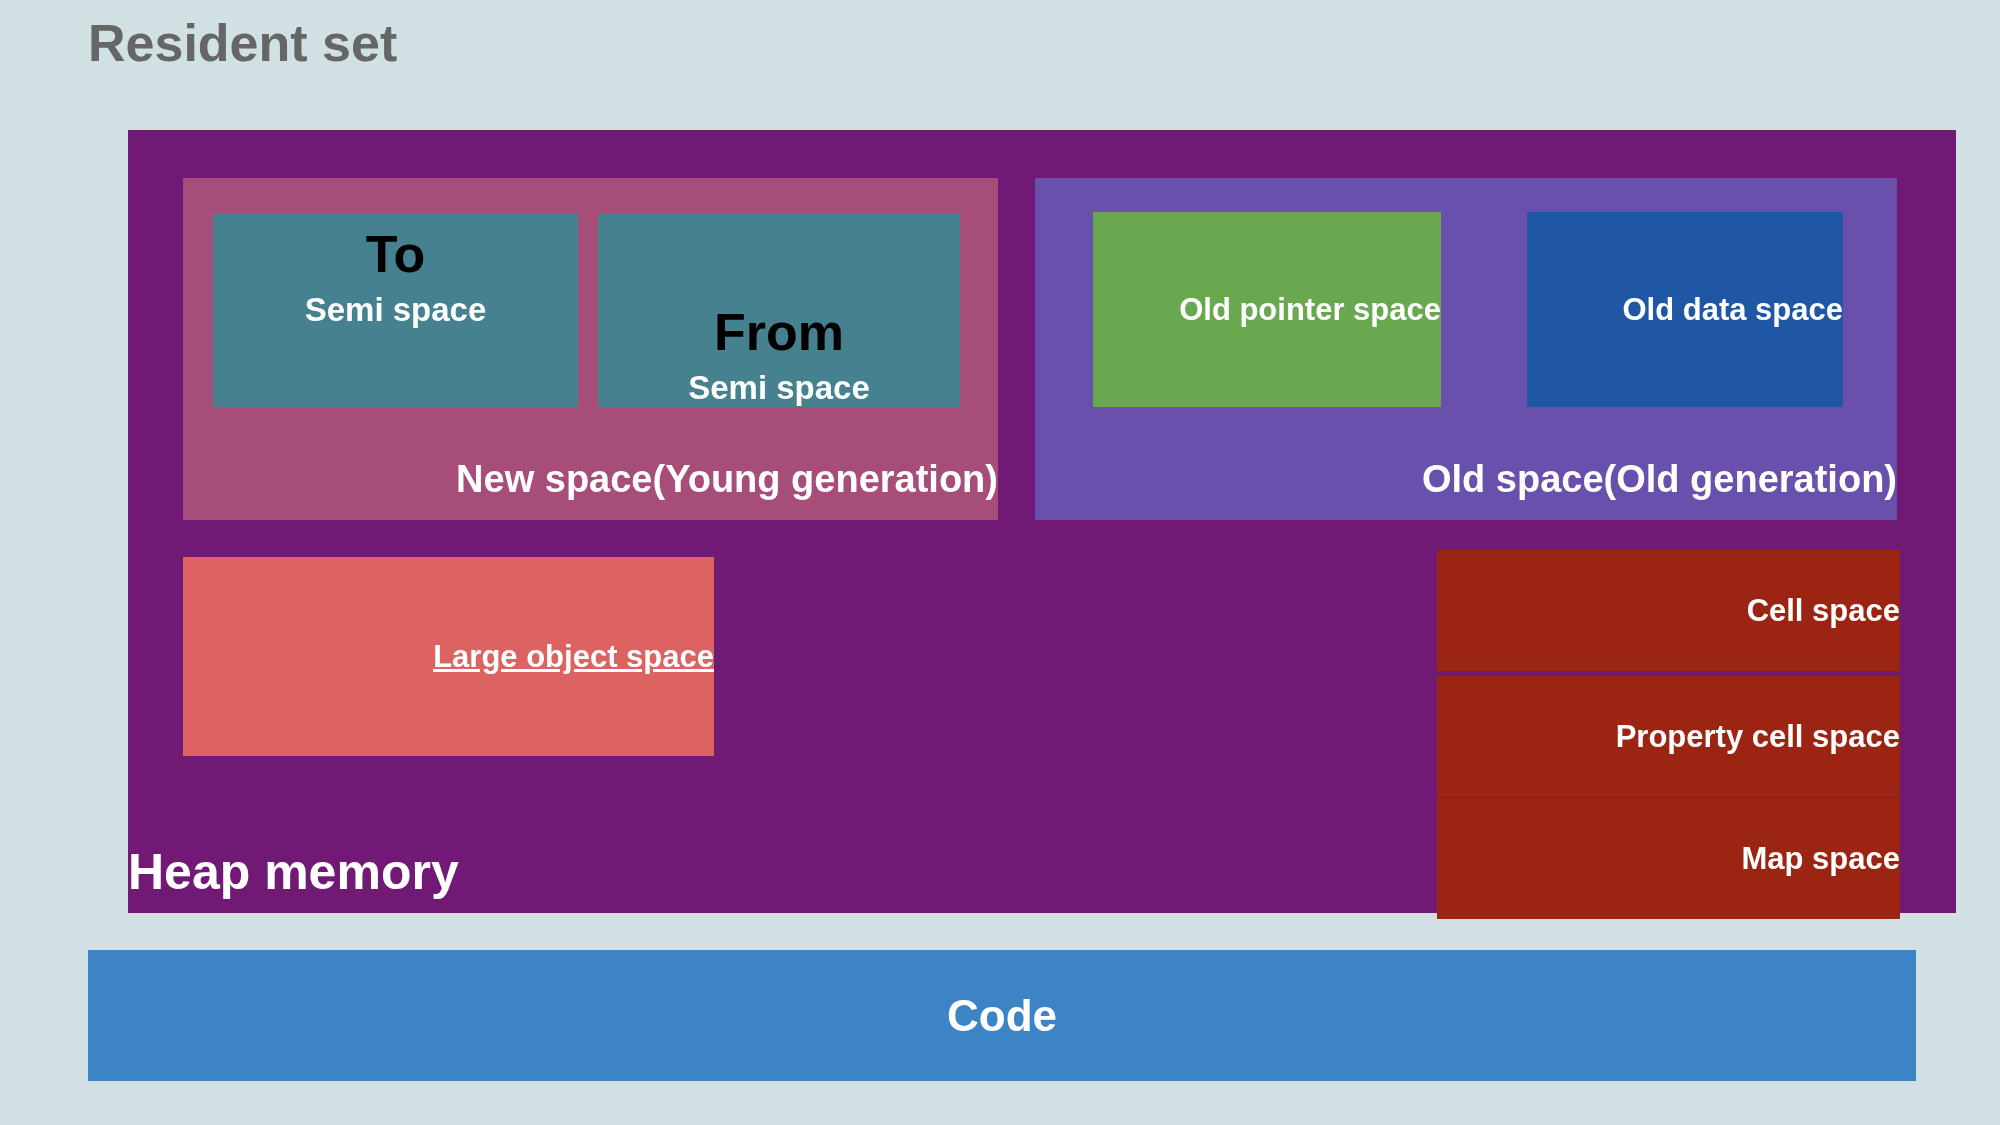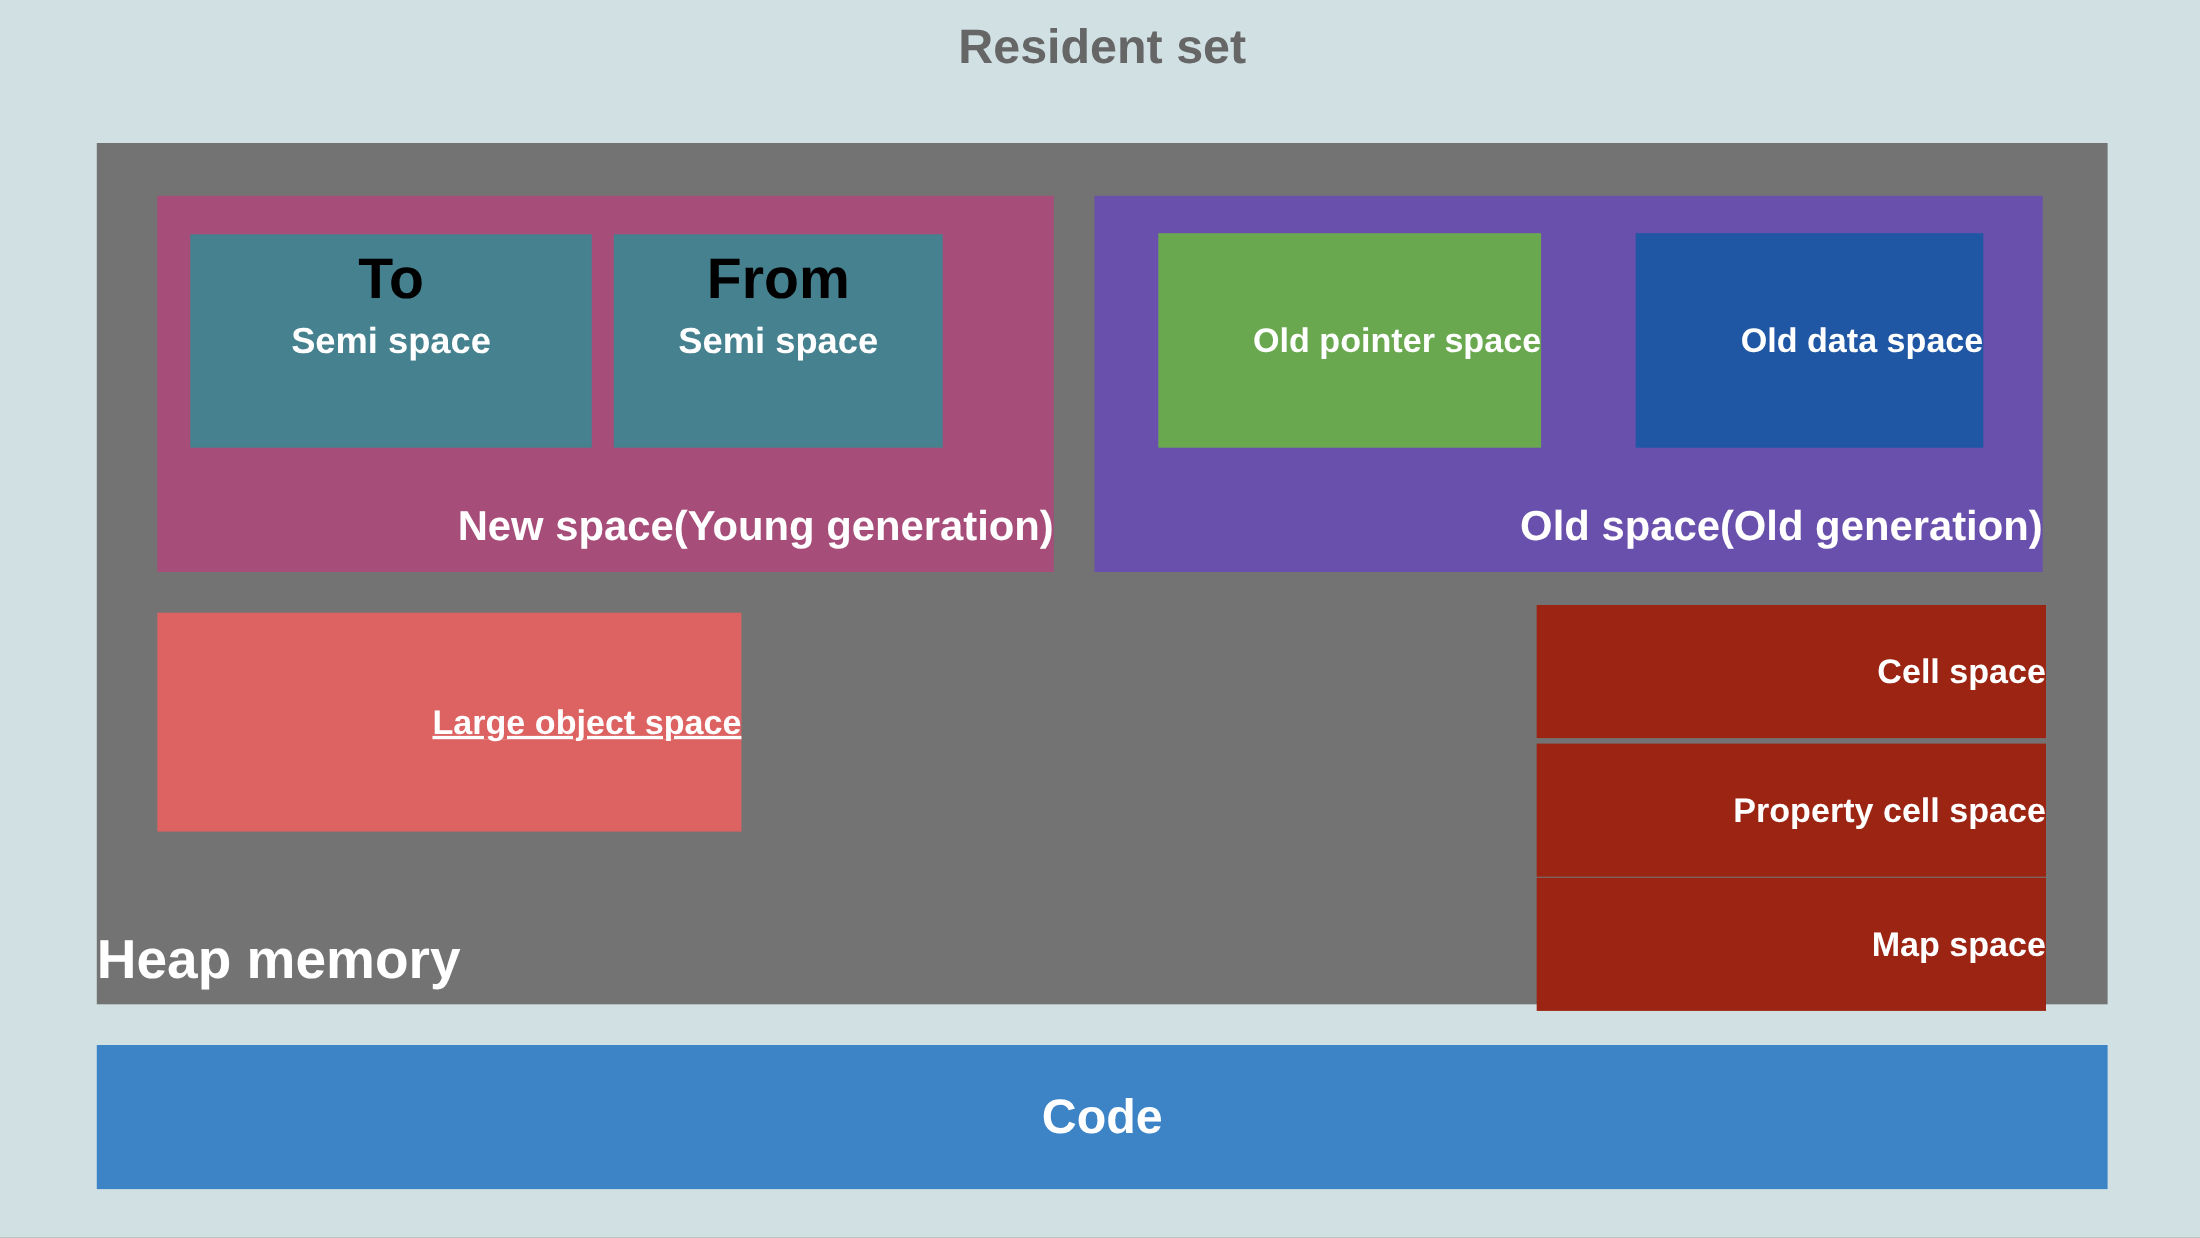--- a/index.html
+++ b/index.html
@@ -12,22 +12,21 @@
     width: 2000px;
     height: 1125px;
     overflow: hidden;
     background: #d0e0e3;
   }
   .abs { position: absolute; }
 
   
   .diagram-title {
     left: 88px; top: 20px; width: 1828px;
-    text-align: center;
-    font-size: 44px; line-height: 46px;
+    font-size: 52px; line-height: 46px;
     color: #666666;
   }
 
   
   .heap {
     left: 88px; top: 130px; width: 1828px; height: 783px;
     background: #ea9999;
   }
   .heap-label {
     left: 0; right: 0; bottom: 12px;
@@ -47,21 +46,21 @@
     color: #ffffff;
     white-space: nowrap;
   }
   .semi {
     top: 35px; width: 365px; height: 194px;
     background: #45818e;
     display: flex; flex-direction: column; align-items: center;
     padding-top: 12px; box-sizing: border-box;
   }
   .semi-to   { left: 30px; }
-  .semi-from { left: 415px; width: 299px; }
+  .semi-from { left: 415px; width: 362px; justify-content: flex-end; }
   .semi-name {
     font-size: 52px; line-height: 58px;
     color: #000000;
   }
   .semi-label {
     margin-top: 8px;
     font-size: 33px; line-height: 38px;
     color: #ffffff;
   }
 
@@ -97,21 +96,21 @@
     font-size: 44px; line-height: 50px;
   }
 </style>
 </head>
 <body>
 
 <div id="canvas" style="background-color: rgb(208, 224, 227);">
 
   <div class="abs diagram-title">Resident set</div>
 
-  <div class="abs heap" style="background-color: #737373;">
+  <div class="abs heap" style="background-color: #701a75; margin-left: 40px;">
 
     <div class="abs new-space" style="background-color: rgb(166, 77, 121);">
       <div class="abs semi semi-to" style="background-color: rgb(69, 129, 142);">
         <span class="semi-name">To</span>
         <span class="semi-label">Semi space</span>
       </div>
       <div class="abs semi semi-from" style="background-color: rgb(69, 129, 142);">
         <span class="semi-name">From</span>
         <span class="semi-label">Semi space</span>
       </div>

